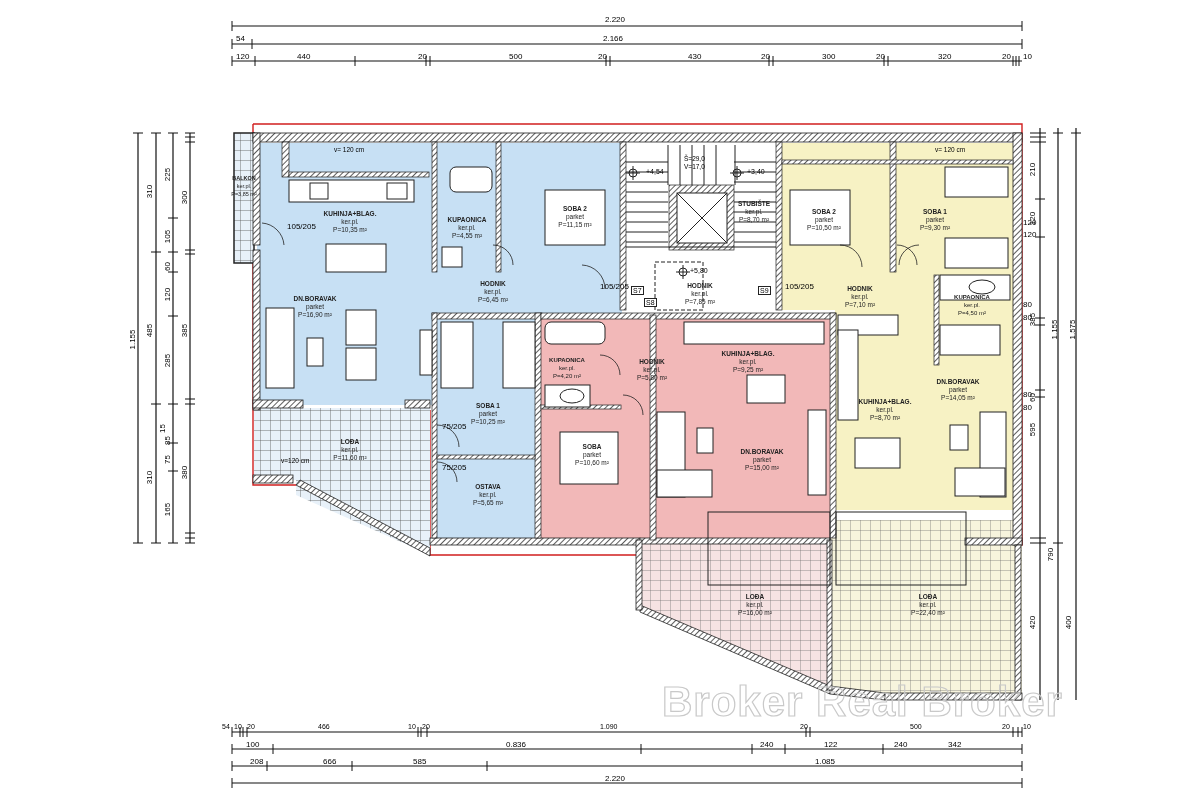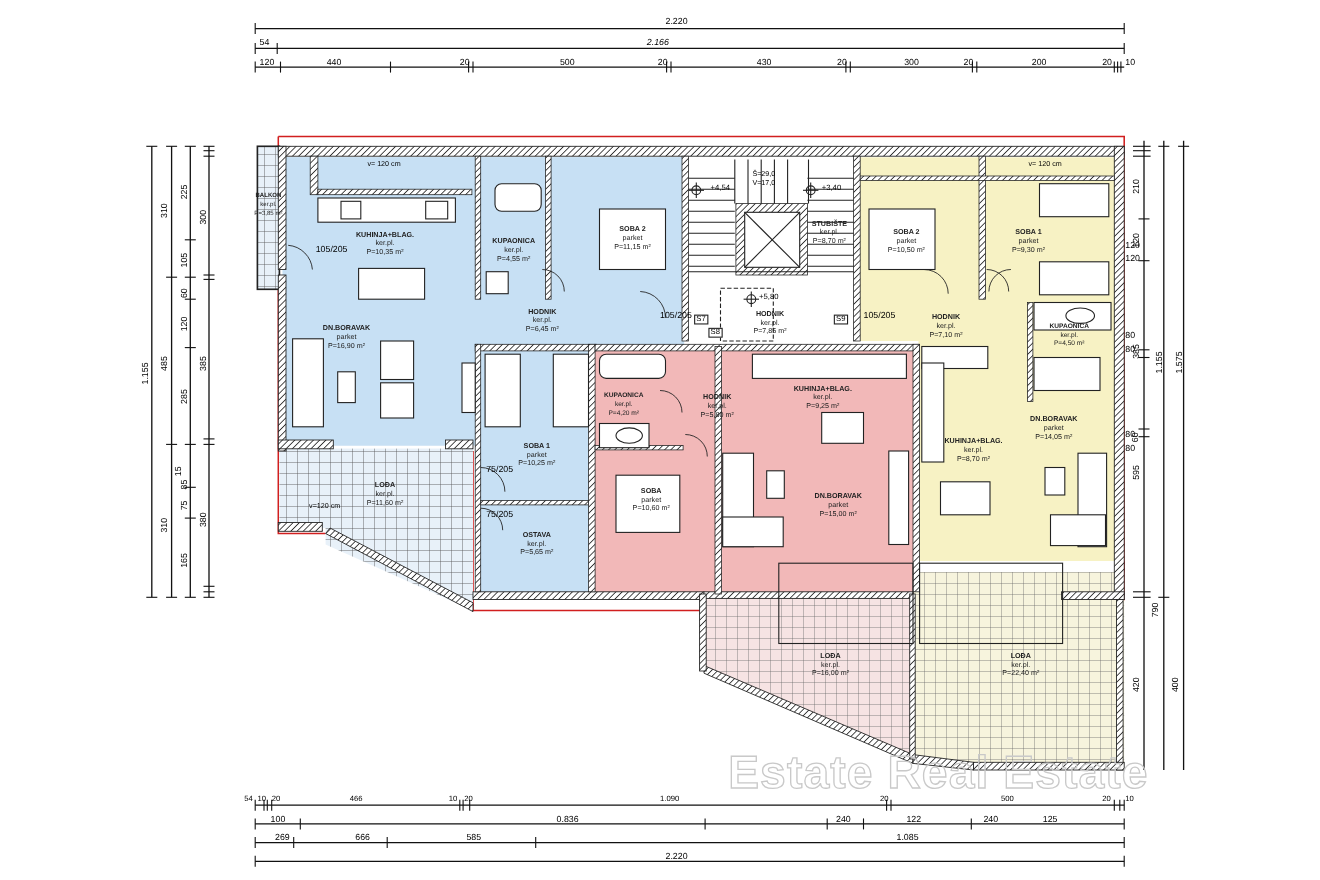--- a/index.html
+++ b/index.html
@@ -335,56 +335,56 @@
   </g>
 
   <g fill="none" stroke="#222" stroke-width="1">
     <rect x="708" y="512" width="122" height="73"></rect>
     <rect x="836" y="512" width="130" height="73"></rect>
   </g>
 </svg>
 
 <div class="abs" style="left:605px;top:15px;font-size:8px;">2.220</div>
 <div class="abs" style="left:236px;top:34px;font-size:8px;">54</div>
-<div class="abs" style="left:588px;top:34px;font-size:8px;font-style:italic;">2.166</div>
+<div class="abs" style="left:603px;top:34px;font-size:8px;">2.166</div>
 <div class="abs" style="left:236px;top:52px;font-size:8px;">120</div>
 <div class="abs" style="left:297px;top:52px;font-size:8px;text-align:right;">440</div>
 <div class="abs" style="left:418px;top:52px;font-size:8px;">20</div>
 <div class="abs" style="left:509px;top:52px;font-size:8px;">500</div>
 <div class="abs" style="left:598px;top:52px;font-size:8px;">20</div>
 <div class="abs" style="left:688px;top:52px;font-size:8px;">430</div>
 <div class="abs" style="left:761px;top:52px;font-size:8px;">20</div>
 <div class="abs" style="left:822px;top:52px;font-size:8px;">300</div>
 <div class="abs" style="left:876px;top:52px;font-size:8px;">20</div>
-<div class="abs" style="left:938px;top:52px;font-size:8px;">200</div>
+<div class="abs" style="left:938px;top:52px;font-size:8px;">320</div>
 <div class="abs" style="left:1002px;top:52px;font-size:8px;">20</div>
 <div class="abs" style="left:1023px;top:52px;font-size:8px;">10</div>
 
 <div class="abs" style="left:222px;top:723px;font-size:7px;">54</div>
 <div class="abs" style="left:234px;top:723px;font-size:7px;">10</div>
 <div class="abs" style="left:247px;top:723px;font-size:7px;">20</div>
 <div class="abs" style="left:318px;top:723px;font-size:7px;">466</div>
 <div class="abs" style="left:408px;top:723px;font-size:7px;">10</div>
 <div class="abs" style="left:422px;top:723px;font-size:7px;">20</div>
 <div class="abs" style="left:600px;top:723px;font-size:7px;">1.090</div>
 <div class="abs" style="left:800px;top:723px;font-size:7px;">20</div>
 <div class="abs" style="left:910px;top:723px;font-size:7px;">500</div>
 <div class="abs" style="left:1002px;top:723px;font-size:7px;">20</div>
 <div class="abs" style="left:1023px;top:723px;font-size:7px;">10</div>
 
 <div class="abs" style="left:246px;top:740px;font-size:8px;">100</div>
 <div class="abs" style="left:506px;top:740px;font-size:8px;">0.836</div>
 <div class="abs" style="left:760px;top:740px;font-size:8px;">240</div>
 <div class="abs" style="left:824px;top:740px;font-size:8px;">122</div>
 <div class="abs" style="left:894px;top:740px;font-size:8px;">240</div>
-<div class="abs" style="left:948px;top:740px;font-size:8px;">125</div>
-
-<div class="abs" style="left:250px;top:757px;font-size:8px;">269</div>
+<div class="abs" style="left:948px;top:740px;font-size:8px;">342</div>
+
+<div class="abs" style="left:250px;top:757px;font-size:8px;">208</div>
 <div class="abs" style="left:323px;top:757px;font-size:8px;">666</div>
-<div class="abs" style="left:424px;top:757px;font-size:8px;">585</div>
+<div class="abs" style="left:413px;top:757px;font-size:8px;">585</div>
 <div class="abs" style="left:815px;top:757px;font-size:8px;text-align:right;">1.085</div>
 <div class="abs" style="left:605px;top:774px;font-size:8px;">2.220</div>
 
 <div class="abs" style="left:122px;top:335px;font-size:8px;transform:rotate(-90deg);">1.155</div>
 <div class="abs" style="left:143px;top:187px;font-size:8px;transform:rotate(-90deg);">310</div>
 <div class="abs" style="left:143px;top:326px;font-size:8px;transform:rotate(-90deg);">485</div>
 <div class="abs" style="left:143px;top:473px;font-size:8px;transform:rotate(-90deg);">310</div>
 <div class="abs" style="left:161px;top:170px;font-size:8px;transform:rotate(-90deg);">225</div>
 <div class="abs" style="left:161px;top:232px;font-size:8px;transform:rotate(-90deg);">105</div>
 <div class="abs" style="left:163px;top:262px;font-size:8px;transform:rotate(-90deg);">60</div>
@@ -547,13 +547,13 @@
 <div class="abs" style="left:631px;top:286px;font-size:7px;border:1px solid #222;padding:0 1px;background:#fff;">S7</div>
 <div class="abs" style="left:644px;top:298px;font-size:7px;border:1px solid #222;padding:0 1px;background:#fff;">S8</div>
 <div class="abs" style="left:758px;top:286px;font-size:7px;border:1px solid #222;padding:0 1px;background:#fff;">S9</div>
 
 <div class="abs" style="left:287px;top:222px;font-size:8px;">105/205</div>
 <div class="abs" style="left:600px;top:282px;font-size:8px;">105/205</div>
 <div class="abs" style="left:785px;top:282px;font-size:8px;">105/205</div>
 <div class="abs" style="left:442px;top:422px;font-size:8px;">75/205</div>
 <div class="abs" style="left:442px;top:463px;font-size:8px;">75/205</div>
 
-<div class="watermark">Estate Real Estate</div>
+<div class="watermark">Broker Real Broker</div>
 
 </body></html>

